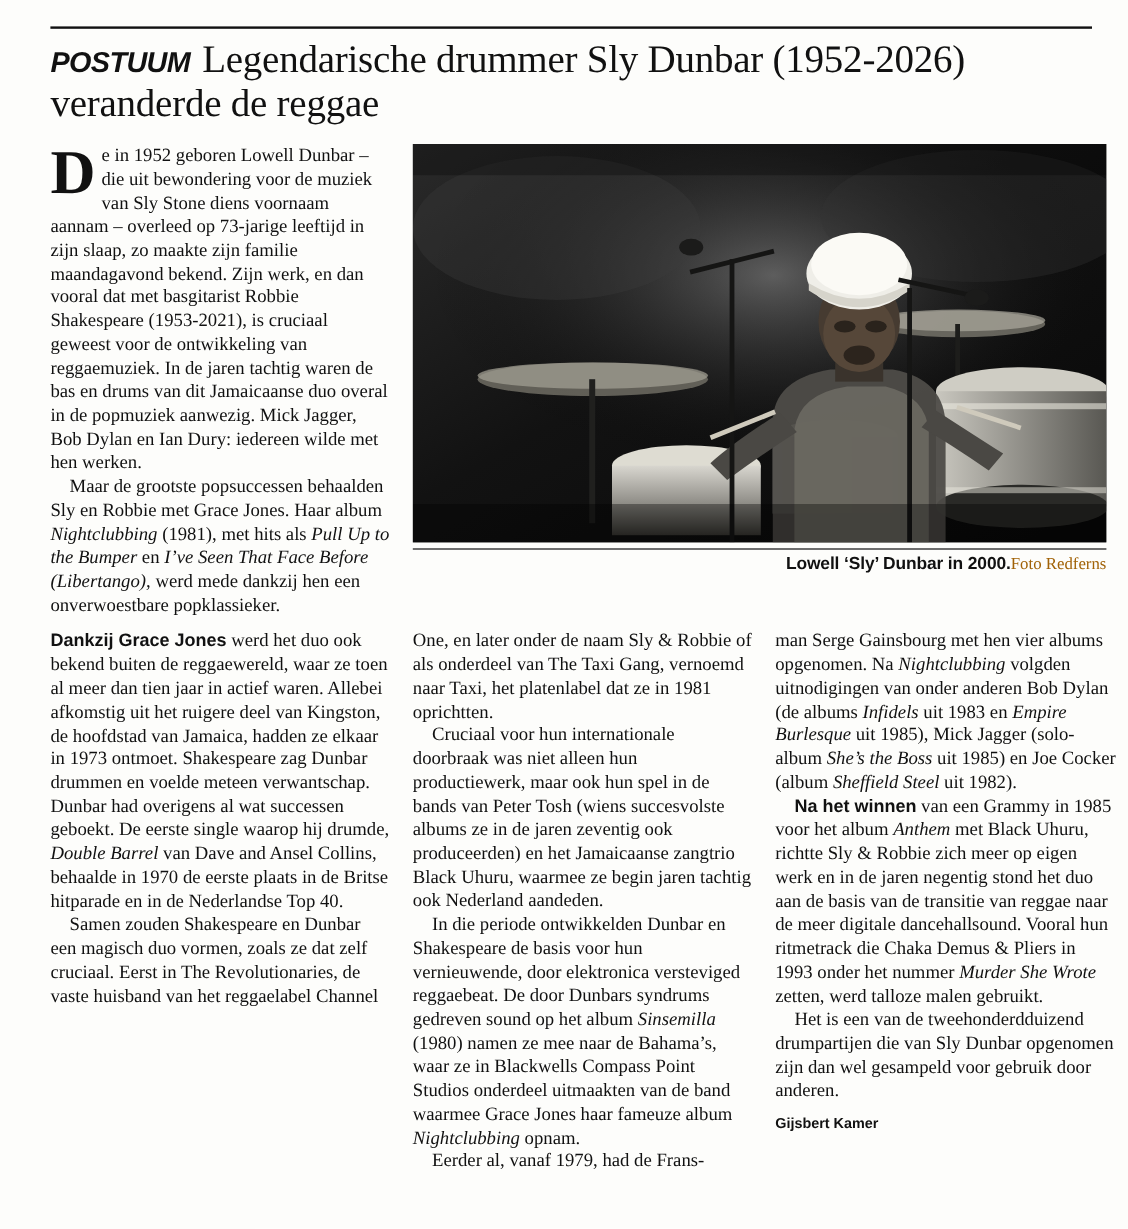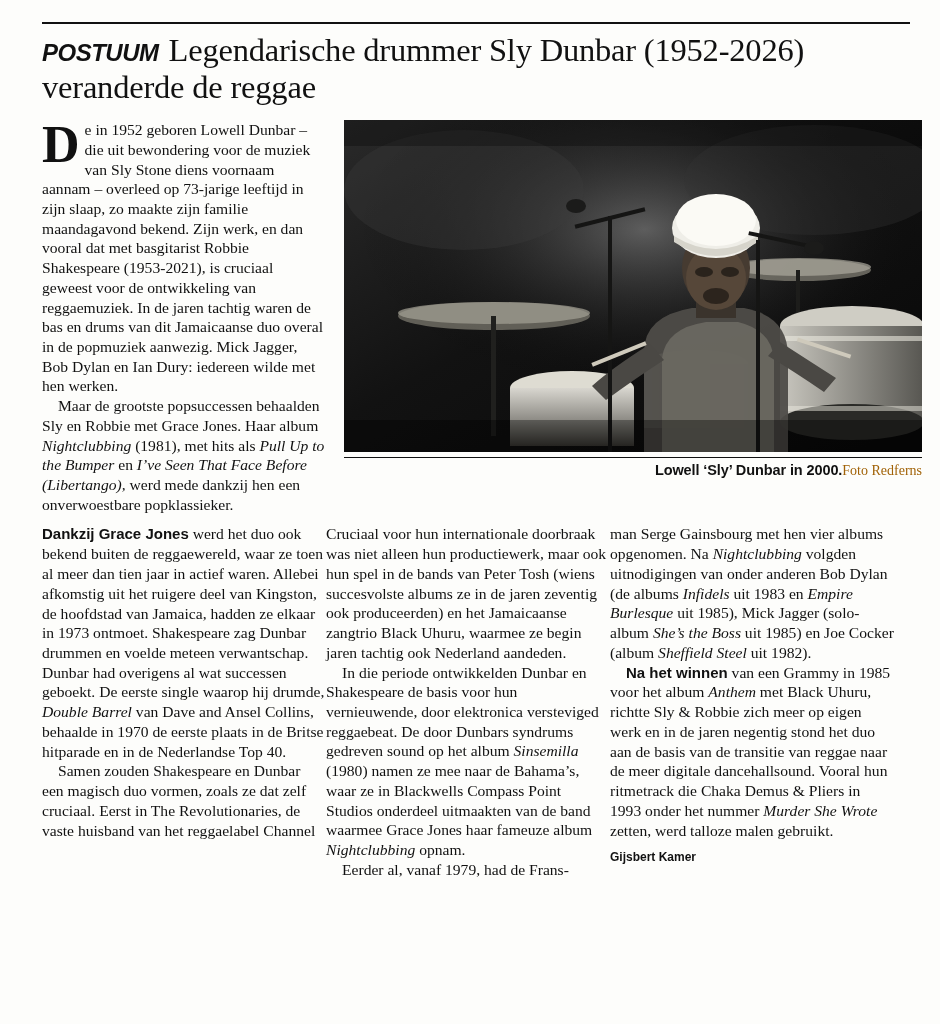--- a/index.html
+++ b/index.html
@@ -85,20 +85,21 @@
     letter-spacing: -0.1px;
   }
   .credit {
     font-family: "Liberation Serif", serif;
     font-size: 14px;
     color: #a16207;
   }
   
   .columns {
     display: flex;
+    gap: 18px;
     margin-top: 8px;
   }
   .col {
     width: 284px;
     flex: 0 0 284px;
   }
   p.body {
     font-family: "Liberation Serif", serif;
     font-size: 15.6px;
     line-height: 1.265;
@@ -246,25 +247,27 @@
   </div>
 
   <div class="columns">
 
     <div class="col">
       <p class="body nofirst"><span class="lead-in">Dankzij Grace Jones</span><span> werd het duo ook bekend buiten de reggaewereld, waar ze toen al meer dan tien jaar in actief waren. Allebei afkomstig uit het ruigere deel van Kingston, de hoofdstad van Jamaica, hadden ze elkaar in 1973 ontmoet. Shakespeare zag Dunbar drummen en voelde meteen verwantschap. Dunbar had overigens al wat successen geboekt. De eerste single waarop hij drumde, </span><em>Double Barrel</em><span> van Dave and Ansel Collins, behaalde in 1970 de eerste plaats in de Britse hitparade en in de Nederlandse Top 40.</span></p>
       <p class="body">Samen zouden Shakespeare en Dunbar een magisch duo vormen, zoals ze dat zelf cruciaal. Eerst in The Revolutionaries, de vaste huisband van het reggaelabel Channel</p>
     </div>
 
     <div class="col">
+      <p class="body nofirst">One, en later onder de naam Sly &amp; Robbie of als onderdeel van The Taxi Gang, vernoemd naar Taxi, het platenlabel dat ze in 1981 oprichtten.</p>
       <p class="body">Cruciaal voor hun internationale doorbraak was niet alleen hun productiewerk, maar ook hun spel in de bands van Peter Tosh (wiens succesvolste albums ze in de jaren zeventig ook produceerden) en het Jamaicaanse zangtrio Black Uhuru, waarmee ze begin jaren tachtig ook Nederland aandeden.</p>
       <p class="body"><span>In die periode ontwikkelden Dunbar en Shakespeare de basis voor hun vernieuwende, door elektronica versteviged reggaebeat. De door Dunbars syndrums gedreven sound op het album </span><em>Sinsemilla</em><span> (1980) namen ze mee naar de Bahama’s, waar ze in Blackwells Compass Point Studios onderdeel uitmaakten van de band waarmee Grace Jones haar fameuze album </span><em>Nightclubbing</em><span> opnam.</span></p>
       <p class="body">Eerder al, vanaf 1979, had de Frans-</p>
     </div>
 
     <div class="col">
       <p class="body nofirst"><span>man Serge Gainsbourg met hen vier albums opgenomen. Na </span><em>Nightclubbing</em><span> volgden uitnodigingen van onder anderen Bob Dylan (de albums </span><em>Infidels</em><span> uit 1983 en </span><em>Empire Burlesque</em><span> uit 1985), Mick Jagger (solo-album </span><em>She’s the Boss</em><span> uit 1985) en Joe Cocker (album </span><em>Sheffield Steel</em><span> uit 1982).</span></p>
       <p class="body"><span class="lead-in">Na het winnen</span><span> van een Grammy in 1985 voor het album </span><em>Anthem</em><span> met Black Uhuru, richtte Sly &amp; Robbie zich meer op eigen werk en in de jaren negentig stond het duo aan de basis van de transitie van reggae naar de meer digitale dancehallsound. Vooral hun ritmetrack die Chaka Demus &amp; Pliers in 1993 onder het nummer </span><em>Murder She Wrote</em><span> zetten, werd talloze malen gebruikt.</span></p>
+      <p class="body">Het is een van de tweehonderdduizend drumpartijen die van Sly Dunbar opgenomen zijn dan wel gesampeld voor gebruik door anderen.</p>
       <div class="byline">Gijsbert Kamer</div>
     </div>
 
   </div>
 </div>
 
 </body></html>

